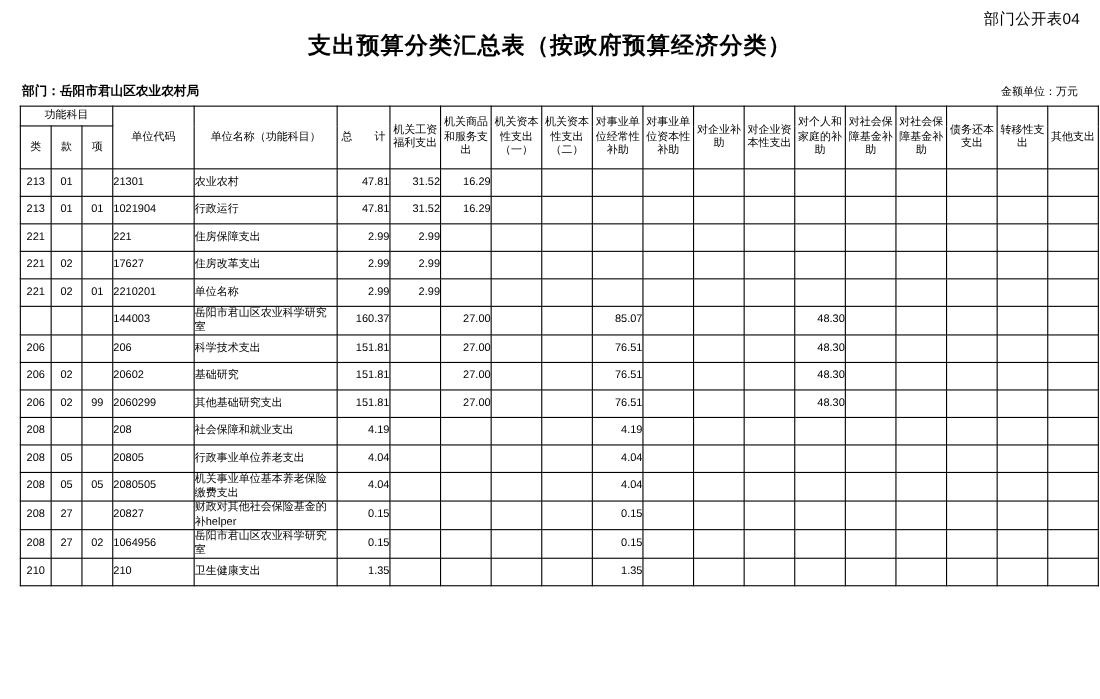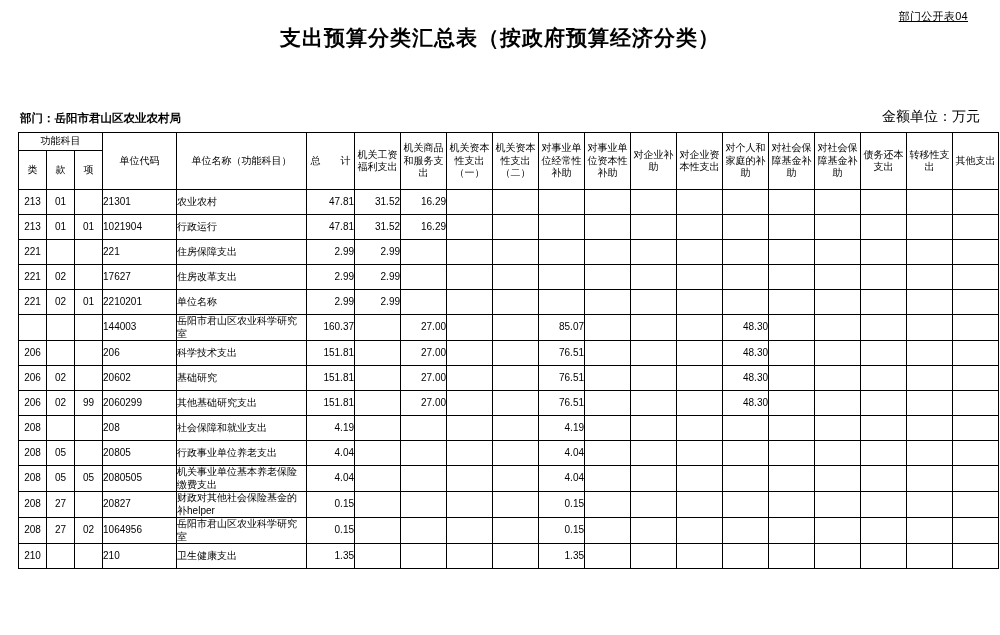--- a/index.html
+++ b/index.html
@@ -17,47 +17,45 @@
   }
   .page {
     position: relative;
     width: 1000px;
     height: 635px;
     box-sizing: border-box;
     padding: 0 18px;
   }
   .doc-code {
     text-align: right;
-    font-size: 11px;
+    font-size: 14px;
     margin-top: 9px;
-    margin-right: 14px;
+    margin-right: 0;
     letter-spacing: 0.3px;
-    text-decoration: underline;
   }
   .doc-title {
     text-align: center;
     font-size: 21px;
     font-weight: bold;
     letter-spacing: 1px;
   }
   .meta-row {
     display: flex;
     justify-content: space-between;
     align-items: flex-end;
     margin-top: 20px;
     font-size: 11px;
     padding: 0 2px;
   }
   .meta-left {
     font-weight: bold;
     font-size: 11.5px;
   }
   .meta-right {
-    font-size: 14px;
-    margin-top: 36px;
+    font-size: 10px;
   }
   table.budget {
     border-collapse: collapse;
     width: 964px;
     margin-top: 6px;
     table-layout: fixed;
   }
   table.budget th, table.budget td {
     border: 1px solid #000000;
     font-size: 10px;

